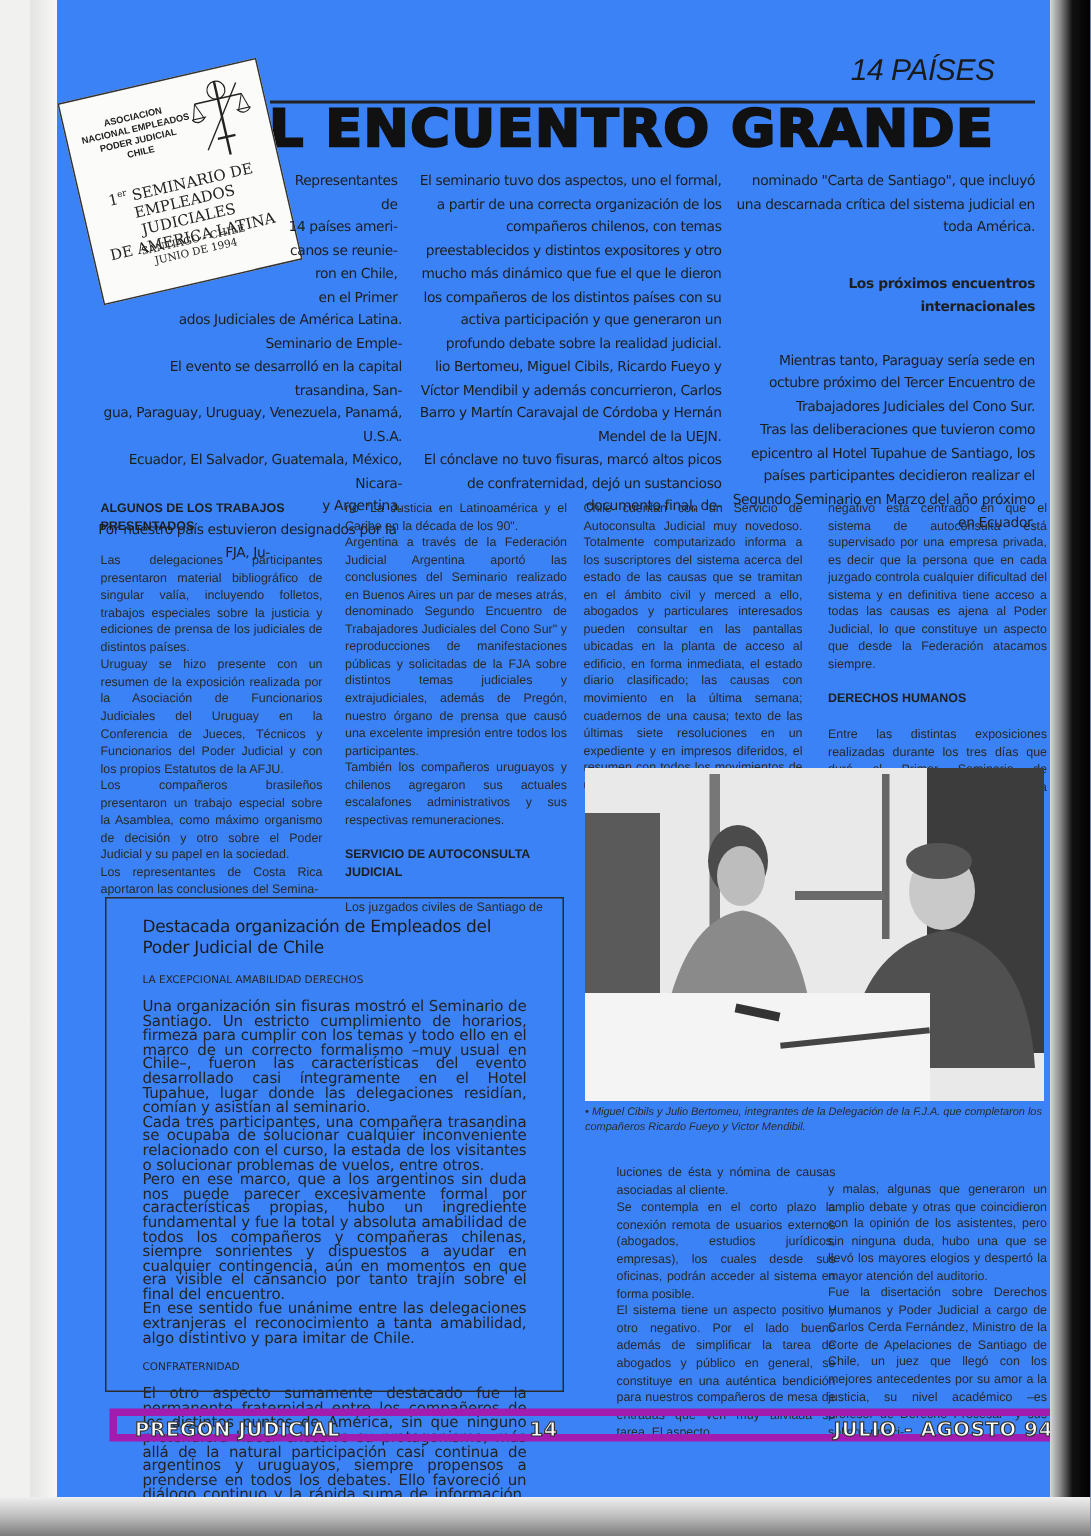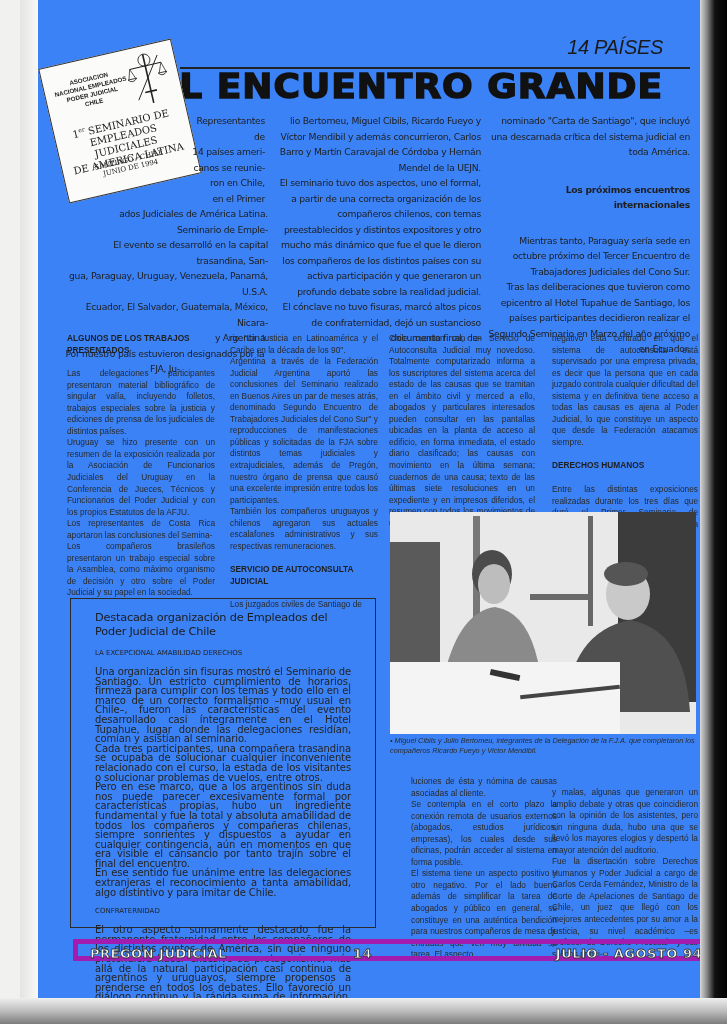--- a/index.html
+++ b/index.html
@@ -167,38 +167,38 @@
   <div class="intro intro-col1-bottom">
     <div>ados Judiciales de América Latina.</div>
     <div>Seminario de Emple-</div>
     <div>El evento se desarrolló en la capital trasandina, San-</div>
     <div>gua, Paraguay, Uruguay, Venezuela, Panamá, U.S.A.</div>
     <div>Ecuador, El Salvador, Guatemala, México, Nicara-</div>
     <div>y Argentina.</div>
     <div style="text-align:center">Por nuestro país estuvieron designados por la FJA, Ju-</div>
   </div>
   <div class="intro intro-col2">
+    <p>El seminario tuvo dos aspectos, uno el formal, a partir de una correcta organización de los compañeros chilenos, con temas preestablecidos y distintos expositores y otro mucho más dinámico que fue el que le dieron los compañeros de los distintos países con su activa participación y que generaron un profundo debate sobre la realidad judicial.</p>
     <p>lio Bertomeu, Miguel Cibils, Ricardo Fueyo y Víctor Mendibil y además concurrieron, Carlos Barro y Martín Caravajal de Córdoba y Hernán Mendel de la UEJN.</p>
-    <p>El seminario tuvo dos aspectos, uno el formal, a partir de una correcta organización de los compañeros chilenos, con temas preestablecidos y distintos expositores y otro mucho más dinámico que fue el que le dieron los compañeros de los distintos países con su activa participación y que generaron un profundo debate sobre la realidad judicial.</p>
     <p>El cónclave no tuvo fisuras, marcó altos picos de confraternidad, dejó un sustancioso documento final, de-</p>
   </div>
   <div class="intro intro-col3">
     <p>nominado "Carta de Santiago", que incluyó una descarnada crítica del sistema judicial en toda América.</p>
     <p class="subhead">Los próximos encuentros internacionales</p>
     <p>Mientras tanto, Paraguay sería sede en octubre próximo del Tercer Encuentro de Trabajadores Judiciales del Cono Sur.</p>
     <p>Tras las deliberaciones que tuvieron como epicentro al Hotel Tupahue de Santiago, los países participantes decidieron realizar el Segundo Seminario en Marzo del año próximo en Ecuador.</p>
   </div>
 
   <div class="body col-a">
     <p class="head">ALGUNOS DE LOS TRABAJOS PRESENTADOS</p>
     <div class="headgap"></div>
     <p>Las delegaciones participantes presentaron material bibliográfico de singular valía, incluyendo folletos, trabajos especiales sobre la justicia y ediciones de prensa de los judiciales de distintos países.</p>
     <p>Uruguay se hizo presente con un resumen de la exposición realizada por la Asociación de Funcionarios Judiciales del Uruguay en la Conferencia de Jueces, Técnicos y Funcionarios del Poder Judicial y con los propios Estatutos de la AFJU.</p>
+    <p>Los compañeros brasileños presentaron un trabajo especial sobre la Asamblea, como máximo organismo de decisión y otro sobre el Poder Judicial y su papel en la sociedad.</p>
     <p>Los representantes de Costa Rica aportaron las conclusiones del Semina-</p>
-    <p>Los compañeros brasileños presentaron un trabajo especial sobre la Asamblea, como máximo organismo de decisión y otro sobre el Poder Judicial y su papel en la sociedad.</p>
   </div>
   <div class="body col-b">
     <p>rio "La Justicia en Latinoamérica y el Caribe en la década de los 90".</p>
     <p>Argentina a través de la Federación Judicial Argentina aportó las conclusiones del Seminario realizado en Buenos Aires un par de meses atrás, denominado Segundo Encuentro de Trabajadores Judiciales del Cono Sur" y reproducciones de manifestaciones públicas y solicitadas de la FJA sobre distintos temas judiciales y extrajudiciales, además de Pregón, nuestro órgano de prensa que causó una excelente impresión entre todos los participantes.</p>
     <p>También los compañeros uruguayos y chilenos agregaron sus actuales escalafones administrativos y sus respectivas remuneraciones.</p>
     <div class="headgap"></div>
     <p class="head">SERVICIO DE AUTOCONSULTA JUDICIAL</p>
     <div class="headgap"></div>
     <p>Los juzgados civiles de Santiago de</p>
   </div>

